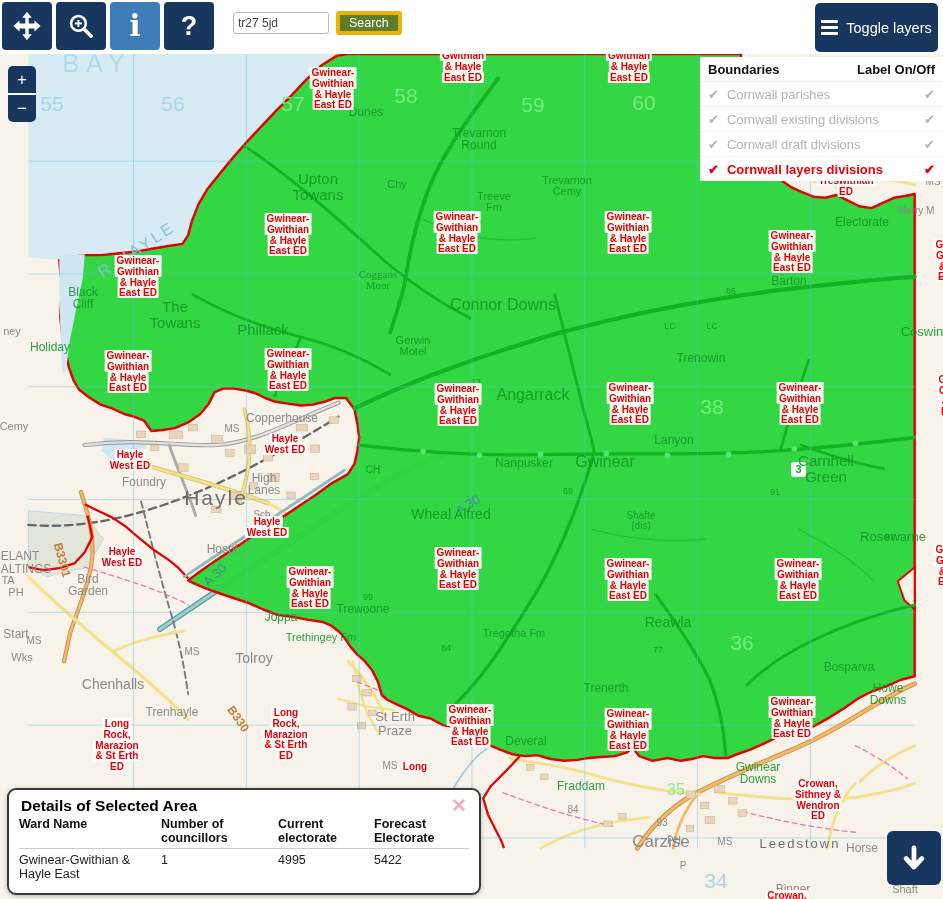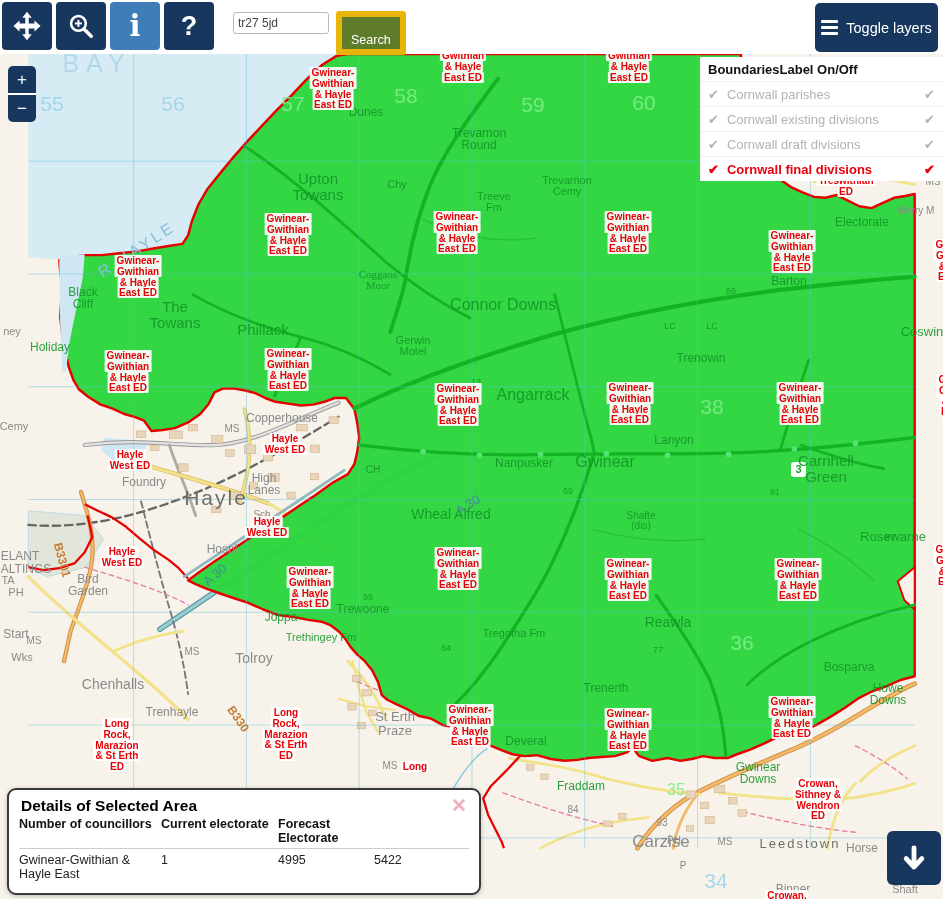--- a/index.html
+++ b/index.html
@@ -20,38 +20,38 @@
   .edl span{display:block;}
   .edl span i{font-style:normal;background:rgba(255,255,255,.93);padding:0 2px;border-radius:1px;}
   #badge3{position:absolute;left:791px;top:408px;width:15px;height:15px;background:#fff;
       border-radius:3px;color:#18a52c;font-size:11px;font-weight:bold;text-align:center;line-height:15px;}
   
   .navbtn{position:absolute;top:2px;width:50px;height:48px;background:#17375E;border-radius:4px;
       color:#fff;display:flex;align-items:center;justify-content:center;cursor:pointer;}
   .navbtn.active{background:#3F7DB8;}
   #search-input{position:absolute;left:233px;top:12px;width:86px;height:18px;border:1px solid #b9b9b9;
       border-radius:3px;font-size:12px;color:#444;padding:1px 4px;font-family:"Liberation Sans",sans-serif;}
-  #search-btn{position:absolute;left:336px;top:11px;height:24px;padding:16px 9px;background:#5E7C2A;
-      border:6px solid #eab308;border-radius:3px;color:#fff;font-size:12.5px;cursor:pointer;
+  #search-btn{position:absolute;left:336px;top:11px;height:24px;padding:0 9px;background:#5E7C2A;
+      border:4px solid #eab308;border-radius:3px;color:#fff;font-size:12.5px;cursor:pointer;
       font-family:"Liberation Sans",sans-serif;}
   #toggle-layers{position:absolute;left:815px;top:3px;width:123px;height:49px;background:#17375E;
       border-radius:5px;color:#fff;display:flex;align-items:center;justify-content:center;gap:8px;
       font-size:14.5px;cursor:pointer;}
   .hamb{display:flex;flex-direction:column;gap:3px;}
   .hamb div{width:17px;height:3px;background:#fff;border-radius:1px;}
   
   #zoomctl{position:absolute;left:8px;top:66px;width:28px;background:#17375E;border-radius:5px;overflow:hidden;}
   #zoomctl .z{height:27px;color:#fff;font-size:17px;text-align:center;line-height:27px;cursor:pointer;}
   #zoomctl .sep{height:2px;background:#fff;}
   
   #down-btn{position:absolute;left:887px;top:831px;width:54px;height:54px;background:#17375E;
       border-radius:6px;display:flex;align-items:center;justify-content:center;cursor:pointer;}
   
   #layers{position:absolute;left:700px;top:57px;width:243px;background:#fff;font-size:13px;}
-  #layers .hd{display:flex;font-weight:bold;color:#111;
+  #layers .hd{display:flex;justify-content:space-between;font-weight:bold;color:#111;
       padding:5px 8px 4px 8px;}
   .lrow{display:flex;align-items:center;height:24px;padding:0 8px;border-top:1px solid #f1f1f1;cursor:pointer;}
   .lrow .ck{font-size:13px;margin-right:8px;}
   .lrow .rck{margin-left:auto;font-size:13px;}
   .lrow.off{color:#b3b3b3;} .lrow.off .ck,.lrow.off .rck{color:#b3b3b3;}
   .lrow.on{color:#e8000d;font-weight:bold;} .lrow.on .ck,.lrow.on .rck{color:#e8000d;}
   
   #details{position:absolute;left:7px;top:788px;width:470px;height:103px;background:#fff;
       border:2px solid #3a3a3a;border-radius:9px;box-shadow:0 1px 4px rgba(0,0,0,.25);}
   #details h2{margin:7px 0 2px 12px;font-size:15.5px;color:#000;}
@@ -552,31 +552,32 @@
           <span>Cornwall existing divisions</span>
           <span class="rck">✔</span>
         </div>
         <div class="lrow off">
           <span class="ck">✔</span>
           <span>Cornwall draft divisions</span>
           <span class="rck">✔</span>
         </div>
         <div class="lrow on">
           <span class="ck">✔</span>
-          <span>Cornwall final divisions</span>
+          <span>Cornwall layers divisions</span>
           <span class="rck">✔</span>
         </div>
       </div>
   </div>
 
   <div id="details">
     <h2>Details of Selected Area</h2>
     <span class="close">✕</span>
     <div id="dtable">
         <div class="drow head">
+          <div>Ward Name</div>
           <div>Number of councillors</div>
           <div>Current electorate</div>
           <div>Forecast Electorate</div>
         </div>
         <div class="drow body">
           <div>Gwinear-Gwithian &amp; Hayle East</div>
           <div>1</div>
           <div>4995</div>
           <div>5422</div>
         </div>

